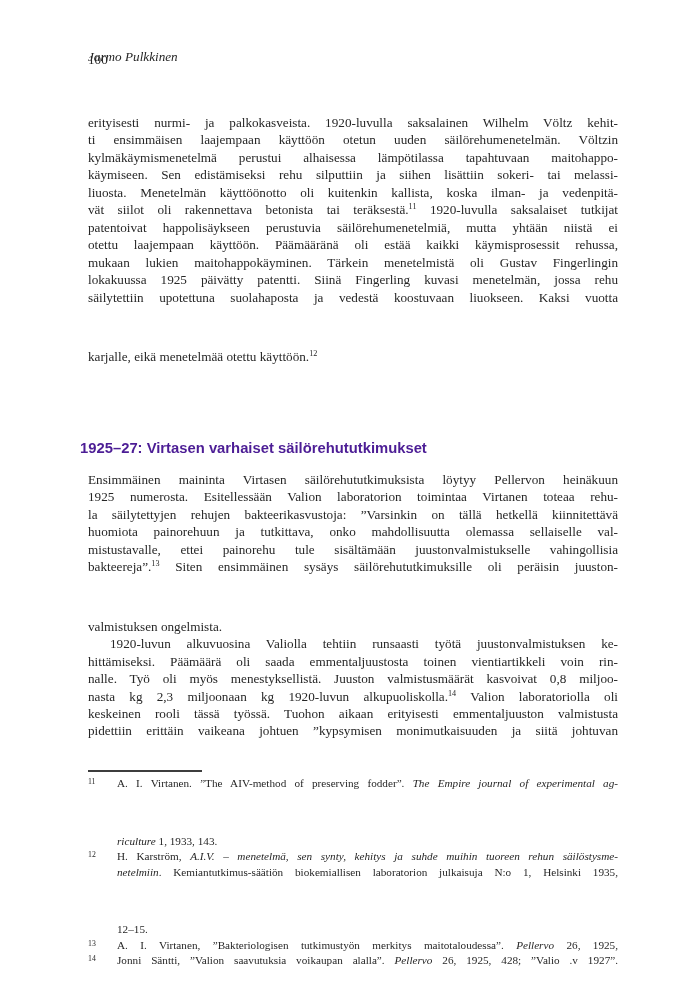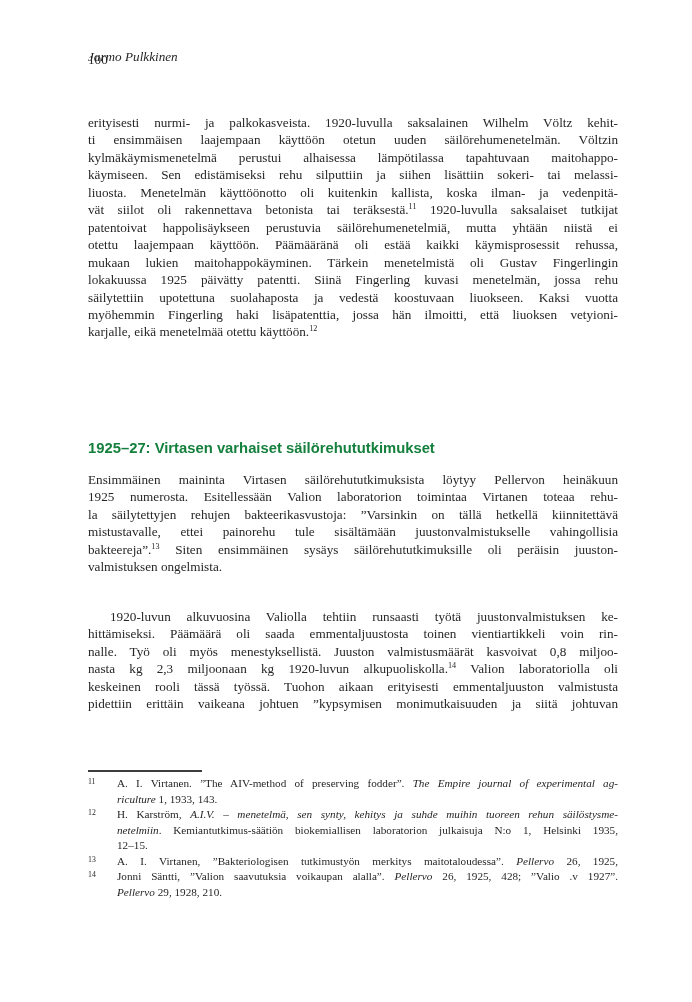--- a/index.html
+++ b/index.html
@@ -33,31 +33,31 @@
     font-style: italic;
   }
   .para {
     font-size: 13.2px;
     line-height: 17.45px;
   }
   .block-p1 { position: absolute; top: 114px; left: 88px; width: 530px; }
   .section-heading {
     position: absolute;
     top: 428px;
-    left: 88px;
+    left: 80px;
     width: 530px;
     font-family: "Liberation Sans", "DejaVu Sans", sans-serif;
     font-weight: bold;
     font-size: 14.8px;
-    color: #15803d;
+    color: #4c1d95;
   }
   .block-p23 { position: absolute; top: 471px; left: 88px; width: 530px; }
   .line { text-align: justify; text-align-last: justify; }
-  .line.last { text-align-last: left; }
-  .line.indent { text-indent: 22px; margin-top: 32px; }
+  .line.last { text-align-last: left; margin-top: 42px; }
+  .line.indent { text-indent: 22px; }
   .sup { vertical-align: super; font-size: 0.62em; line-height: 0; }
   .it { font-style: italic; }
   .footnote-rule {
     position: absolute;
     top: 770px;
     left: 88px;
     width: 114px;
     height: 2px;
     background: #3d3d3d;
   }
@@ -96,31 +96,31 @@
       <div class="line">ti ensimmäisen laajempaan käyttöön otetun uuden säilörehumenetelmän. Völtzin</div>
       <div class="line">kylmäkäymismenetelmä perustui alhaisessa lämpötilassa tapahtuvaan maitohappo-</div>
       <div class="line">käymiseen. Sen edistämiseksi rehu silputtiin ja siihen lisättiin sokeri- tai melassi-</div>
       <div class="line">liuosta. Menetelmän käyttöönotto oli kuitenkin kallista, koska ilman- ja vedenpitä-</div>
       <div class="line">vät siilot oli rakennettava betonista tai teräksestä.<span class="sup">11</span> 1920-luvulla saksalaiset tutkijat</div>
       <div class="line">patentoivat happolisäykseen perustuvia säilörehumenetelmiä, mutta yhtään niistä ei</div>
       <div class="line">otettu laajempaan käyttöön. Päämääränä oli estää kaikki käymisprosessit rehussa,</div>
       <div class="line">mukaan lukien maitohappokäyminen. Tärkein menetelmistä oli Gustav Fingerlingin</div>
       <div class="line">lokakuussa 1925 päivätty patentti. Siinä Fingerling kuvasi menetelmän, jossa rehu</div>
       <div class="line">säilytettiin upotettuna suolahaposta ja vedestä koostuvaan liuokseen. Kaksi vuotta</div>
-      <div class="line">myöhemmin Fingerling haki lisäpatenttia, jossa hän ilmoitti, että liuoksen vetyioni-</div>
       <div class="line last">karjalle, eikä menetelmää otettu käyttöön.<span class="sup">12</span></div>
     </div>
 
   <h2 class="section-heading">1925–27: Virtasen varhaiset säilörehututkimukset</h2>
 
   <div class="block-p23">
     <div class="para">
         <div class="line">Ensimmäinen maininta Virtasen säilörehututkimuksista löytyy Pellervon heinäkuun</div>
         <div class="line">1925 numerosta. Esitellessään Valion laboratorion toimintaa Virtanen toteaa rehu-</div>
         <div class="line">la säilytettyjen rehujen bakteerikasvustoja: ”Varsinkin on tällä hetkellä kiinnitettävä</div>
+        <div class="line">huomiota painorehuun ja tutkittava, onko mahdollisuutta olemassa sellaiselle val-</div>
         <div class="line">mistustavalle, ettei painorehu tule sisältämään juustonvalmistukselle vahingollisia</div>
         <div class="line">bakteereja”.<span class="sup">13</span> Siten ensimmäinen sysäys säilörehututkimuksille oli peräisin juuston-</div>
         <div class="line last">valmistuksen ongelmista.</div>
       </div>
     <div class="para">
         <div class="line indent">1920-luvun alkuvuosina Valiolla tehtiin runsaasti työtä juustonvalmistuksen ke-</div>
         <div class="line">hittämiseksi. Päämäärä oli saada emmentaljuustosta toinen vientiartikkeli voin rin-</div>
         <div class="line">nalle. Työ oli myös menestyksellistä. Juuston valmistusmäärät kasvoivat 0,8 miljoo-</div>
         <div class="line">nasta kg 2,3 miljoonaan kg 1920-luvun alkupuoliskolla.<span class="sup">14</span> Valion laboratoriolla oli</div>
         <div class="line">keskeinen rooli tässä työssä. Tuohon aikaan erityisesti emmentaljuuston valmistusta</div>

